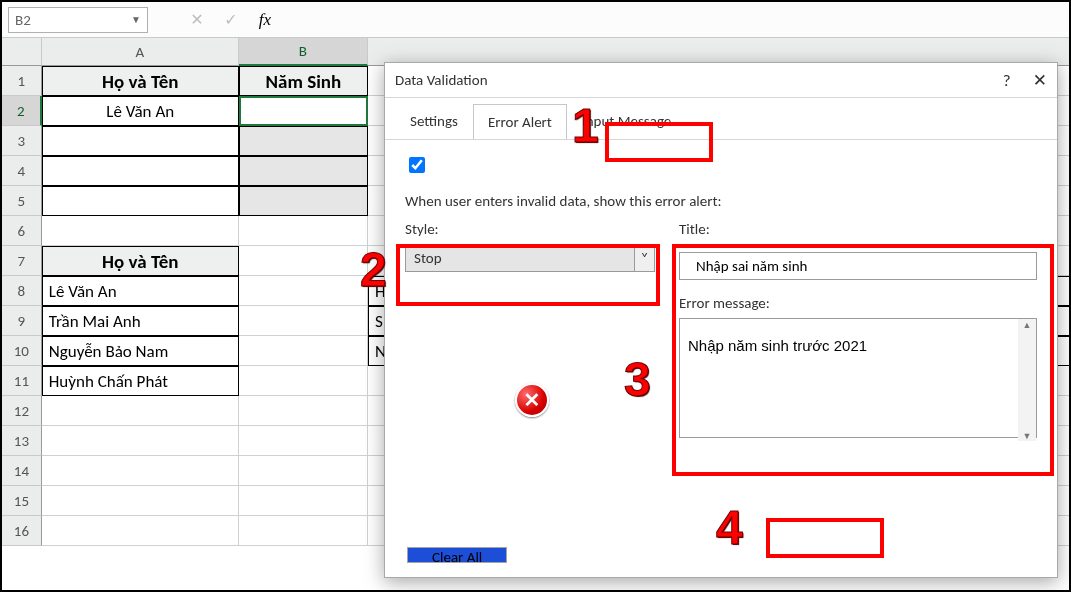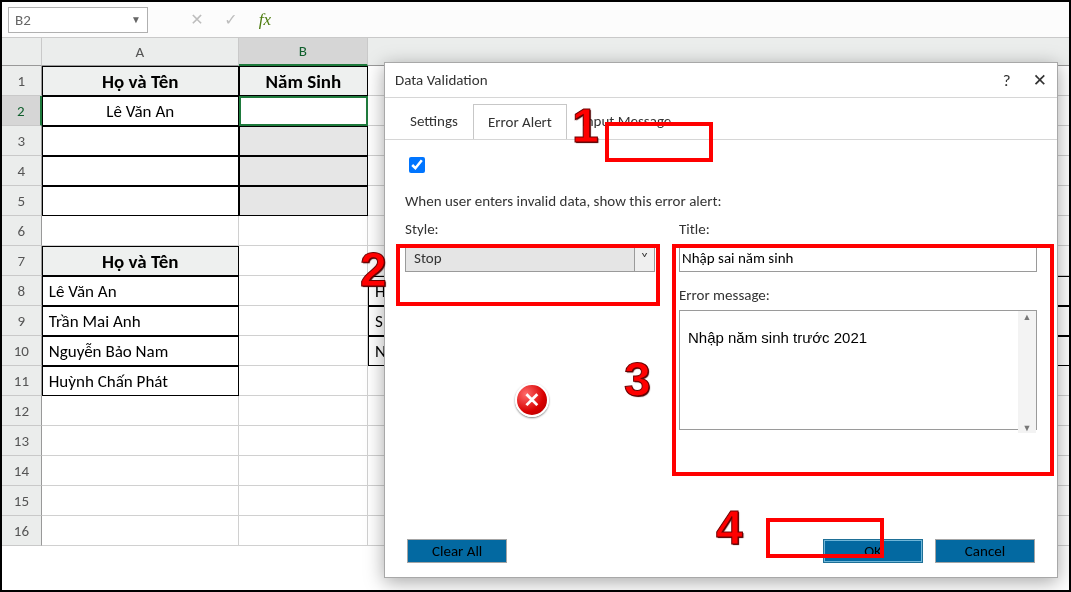--- a/index.html
+++ b/index.html
@@ -5,21 +5,21 @@
   * { box-sizing: border-box; }
   html, body { margin:0; padding:0; font-family: "Segoe UI", Calibri, Arial, sans-serif; background:#fff; }
   .stage { position:relative; width:1071px; height:592px; border:2px solid #000; background:#fff; overflow:hidden; }
 
   
   .fbar { display:flex; align-items:center; height:36px; border-bottom:1px solid #c9c9c9; background:#fcfcfc; }
   .namebox { display:flex; align-items:center; justify-content:space-between; width:140px; height:26px; margin:4px 6px; border:1px solid #b0b0b0; background:#fff; padding:0 6px; font-size:15px; color:#666; }
   .namebox .dd { font-size:10px; color:#666; }
   .fbtns { display:flex; align-items:center; gap:8px; margin-left:30px; margin-right:4px; }
   .fbtn { width:26px; height:26px; display:flex; align-items:center; justify-content:center; color:#bdbdbd; font-size:16px; }
-  .fx { font-style:italic; font-family:"Times New Roman",serif; color:#4d7c0f; font-size:17px; }
+  .fx { font-style:italic; font-family:"Times New Roman",serif; color:#000000; font-size:17px; }
   .fin { flex:1; height:26px; margin:4px 8px 4px 2px; border:none; background:transparent; }
 
   
   .gridwrap { position:relative; width:100%; height:calc(100% - 36px); background:#fff; }
   .colheads, .row { display:flex; }
   .corner { width:40px; height:28px; border-right:1px solid #c9c9c9; border-bottom:1px solid #999; background:#ebedec; }
   .ch { height:28px; display:flex; align-items:center; justify-content:center; border-right:1px solid #c9c9c9; border-bottom:1px solid #999; background:#ebedec; font-size:15px; color:#555; }
   .ch.cA { width:198px; }
   .ch.cB { width:130px; }
   .ch.cC { width:705px; border-right:none; }
@@ -49,26 +49,26 @@
   .dbody { padding:14px 20px 0; }
   .chk { display:flex; align-items:center; gap:8px; margin-bottom:16px; }
   .chk input { width:16px; height:16px; }
   .subhead { margin-bottom:10px; }
   .cols { display:flex; gap:24px; }
   .left { width:250px; }
   .right { flex:1; }
   .lbl { margin-bottom:6px; }
   .select { display:flex; align-items:center; justify-content:space-between; border:1px solid #9a9a9a; height:28px; padding:0 8px; background:#e5e5e5; }
   .select .dd { width:20px; height:26px; margin-right:-8px; border-left:1px solid #9a9a9a; display:flex; align-items:center; justify-content:center; background:#efefef; }
-  .txtin { width:100%; height:28px; border:1px solid #9a9a9a; padding:0 2px; font-size:15px; font-family:inherit; }
+  .txtin { width:100%; height:28px; border:1px solid #9a9a9a; padding:0 16px; font-size:15px; font-family:inherit;margin-top:8px; }
   .txtarea { width:100%; height:120px; border:1px solid #9a9a9a; padding:18px 8px; font-size:15px; font-family:Liberation Sans, sans-serif; resize:none; position:relative; }
   .txtarea-wrap { position:relative; }
   .scrollbar { position:absolute; right:1px; top:1px; width:18px; height:calc(100% - 2px); background:#f3f3f3; display:flex; flex-direction:column; justify-content:space-between; align-items:center; font-size:9px; color:#777; }
   .dfooter { position:absolute; bottom:14px; left:0; right:0; display:flex; justify-content:space-between; padding:0 22px; }
-  .btn { min-width:100px; height:24px; border:1px solid #a4a4a4; background:#0369a1; font-size:15px; font-family:inherit; cursor:pointer; padding:0 24px; }
+  .btn { min-width:100px; height:16px; border:1px solid #a4a4a4; background:#1d4ed8; font-size:15px; font-family:inherit; cursor:pointer; padding:0 24px; }
   .btn.ok { border:1px solid #1e6f96; box-shadow:inset 0 0 0 1px #6fb6d8; }
   .fright { display:flex; gap:12px; }
 
   
   .redbox { position:absolute; border:4px solid #ff0000; z-index:8; }
   .rednum { position:absolute; font-family:"Impact","Arial Black",Arial,sans-serif; font-weight:900; font-size:48px; color:#ff0000; letter-spacing:2px; z-index:9;
     -webkit-text-stroke:1px #6a0000; text-shadow:1px 1px 1px #400; }
 
   
   .stopicon { position:absolute; width:34px; height:34px; border-radius:50%; background:radial-gradient(circle at 30% 30%, #ff6b6b 0%, #d80000 60%, #a80000 100%);
@@ -246,24 +246,20 @@
                 <span>▲</span>
                 <span>▼</span>
               </div>
           </div>
         </div>
       </div>
     </div>
     <div class="stopicon" style="top:320px;left:130px;">✕</div>
     <div class="dfooter">
       <button class="btn">Clear All</button>
-      <div class="fright">
-        <button class="btn ok">OK</button>
-        <button class="btn">Cancel</button>
-      </div>
     </div>
   </div>
 
   <div class="redbox" style="top:120px; left:987px; width:108px; height:40px; transform:translateX(-384px);"></div>
   <div class="rednum" style="top:96px; left:570px;">1</div>
 
   <div class="redbox" style="top:242px; left:394px; width:264px; height:62px;"></div>
   <div class="rednum" style="top:240px; left:358px;">2</div>
 
   <div class="redbox" style="top:242px; left:670px; width:382px; height:232px;"></div>

